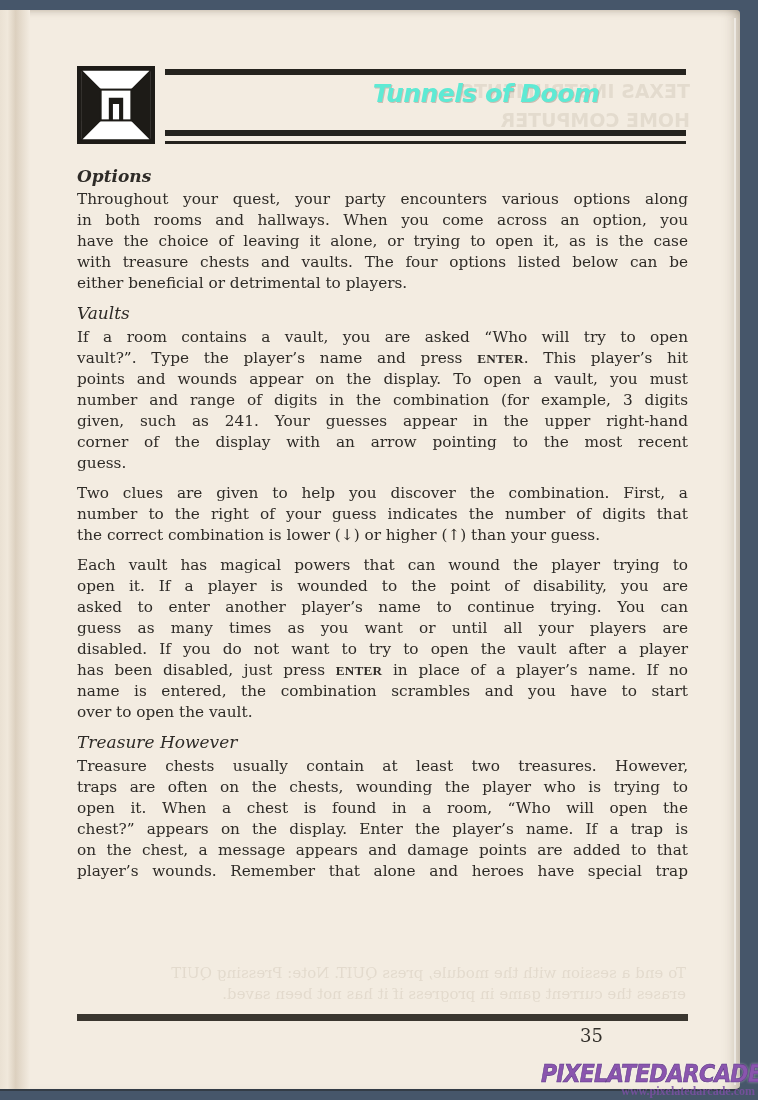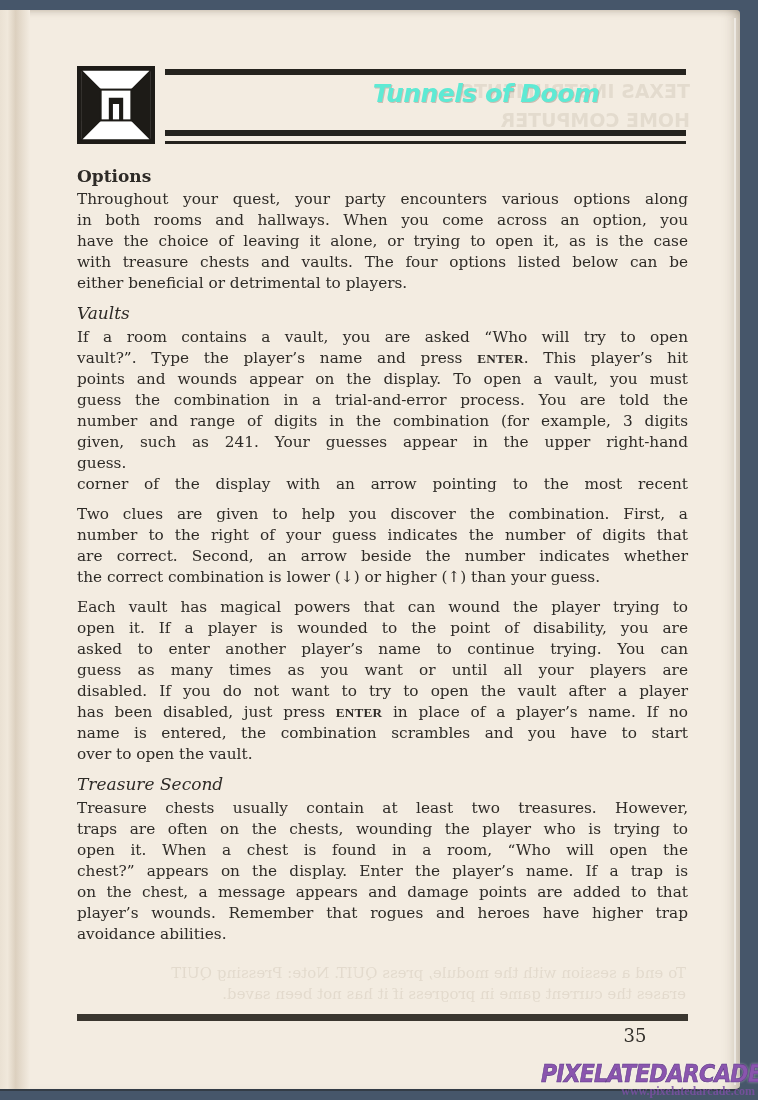--- a/index.html
+++ b/index.html
@@ -26,28 +26,28 @@
          text-shadow:1px 1px 0 rgba(120,110,95,.35);}
   
   .ghost{position:absolute;transform:scaleX(-1);color:#97876f;pointer-events:none;}
   .ghost .tline{text-align:left !important;text-align-last:left !important;}
   .ghost-header{left:410px;top:77px;width:280px;opacity:.16;
          font-family:"DejaVu Sans",sans-serif;font-weight:bold;font-size:19px;line-height:29px;}
   .ghost-footer{left:86px;top:963px;width:600px;opacity:.17;
          font-size:15px;line-height:21px;}
   
   .column{position:absolute;left:77px;top:166px;width:611px;color:#2e2b27;}
-  .h-bold{font-size:17px;line-height:20px;font-weight:bold;margin:0 0 3px 0;}
+  .h-bold{font-size:17px;line-height:20px;font-weight:bold;font-style:italic;margin:0 0 3px 0;}
   .h-it{font-size:17px;line-height:20px;font-style:italic;margin:0 0 4px 0;}
   .para{font-size:15.3px;line-height:21px;margin:0 0 9px 0;}
   .para .tline{text-align:justify;text-align-last:justify;white-space:normal;}
   .para .tline.last{text-align-last:left;}
   .key{font-family:Liberation Serif, serif;font-weight:bold;font-size:13.2px;letter-spacing:.2px;}
   
-  .page-number{position:absolute;left:580px;top:1025px;width:110px;text-align:center;
+  .page-number{position:absolute;left:580px;top:1025px;width:110px;text-align:left;
          font-size:18px;color:#33302b;}
   
   .watermark{position:absolute;right:-4px;bottom:12px;z-index:9;
          font-family:"DejaVu Sans",sans-serif;font-weight:bold;font-style:italic;
          font-size:25px;letter-spacing:-1px;transform:scale(.88,1.02);transform-origin:right bottom;
          color:#8a55ae;-webkit-text-stroke:.6px #5c3a84;
          text-shadow:0 0 3px rgba(255,255,255,.55);}
   .watermark-url{position:absolute;right:3px;bottom:1px;z-index:9;
          font-family:Liberation Serif, serif;font-weight:bold;font-size:12px;
          color:#7b4fa3;opacity:.85;}
@@ -91,54 +91,51 @@
         <div class="tline">have the choice of leaving it alone, or trying to open it, as is the case</div>
         <div class="tline">with treasure chests and vaults. The four options listed below can be</div>
         <div class="tline last">either beneficial or detrimental to players.</div>
       </div>
 
     <div class="h-it">Vaults</div>
     <div class="para">
         <div class="tline">If a room contains a vault, you are asked “Who will try to open</div>
         <div class="tline">vault?”. Type the player’s name and press <b class="key">ENTER</b>. This player’s hit</div>
         <div class="tline">points and wounds appear on the display. To open a vault, you must</div>
-        <div class="tline">guess the combination in a trial-and-error process. You are told the</div>
         <div class="tline">number and range of digits in the combination (for example, 3 digits</div>
         <div class="tline">given, such as 241. Your guesses appear in the upper right-hand</div>
+        <div class="tline">corner of the display with an arrow pointing to the most recent</div>
         <div class="tline last">guess.</div>
-        <div class="tline">corner of the display with an arrow pointing to the most recent</div>
       </div>
 
     <div class="para">
         <div class="tline">Two clues are given to help you discover the combination. First, a</div>
         <div class="tline">number to the right of your guess indicates the number of digits that</div>
-        <div class="tline">are correct. Second, an arrow beside the number indicates whether</div>
         <div class="tline last">the correct combination is lower (↓) or higher (↑) than your guess.</div>
       </div>
 
     <div class="para">
         <div class="tline">Each vault has magical powers that can wound the player trying to</div>
         <div class="tline">open it. If a player is wounded to the point of disability, you are</div>
         <div class="tline">asked to enter another player’s name to continue trying. You can</div>
         <div class="tline">guess as many times as you want or until all your players are</div>
         <div class="tline">disabled. If you do not want to try to open the vault after a player</div>
         <div class="tline">has been disabled, just press <b class="key">ENTER</b> in place of a player’s name. If no</div>
         <div class="tline">name is entered, the combination scrambles and you have to start</div>
         <div class="tline last">over to open the vault.</div>
       </div>
 
-    <div class="h-it">Treasure Second</div>
+    <div class="h-it">Treasure However</div>
     <div class="para">
         <div class="tline">Treasure chests usually contain at least two treasures. However,</div>
         <div class="tline">traps are often on the chests, wounding the player who is trying to</div>
         <div class="tline">open it. When a chest is found in a room, “Who will open the</div>
         <div class="tline">chest?” appears on the display. Enter the player’s name. If a trap is</div>
         <div class="tline">on the chest, a message appears and damage points are added to that</div>
-        <div class="tline">player’s wounds. Remember that rogues and heroes have higher trap</div>
-        <div class="tline last">avoidance abilities.</div>
+        <div class="tline">player’s wounds. Remember that alone and heroes have special trap</div>
       </div>
   </div>
 
   <div class="rule rule-bottom"></div>
   <div class="page-number">35</div>
 
   <div class="watermark">PIXELATEDARCADE</div>
   <div class="watermark-url">www.pixelatedarcade.com</div>
 </div>
 

